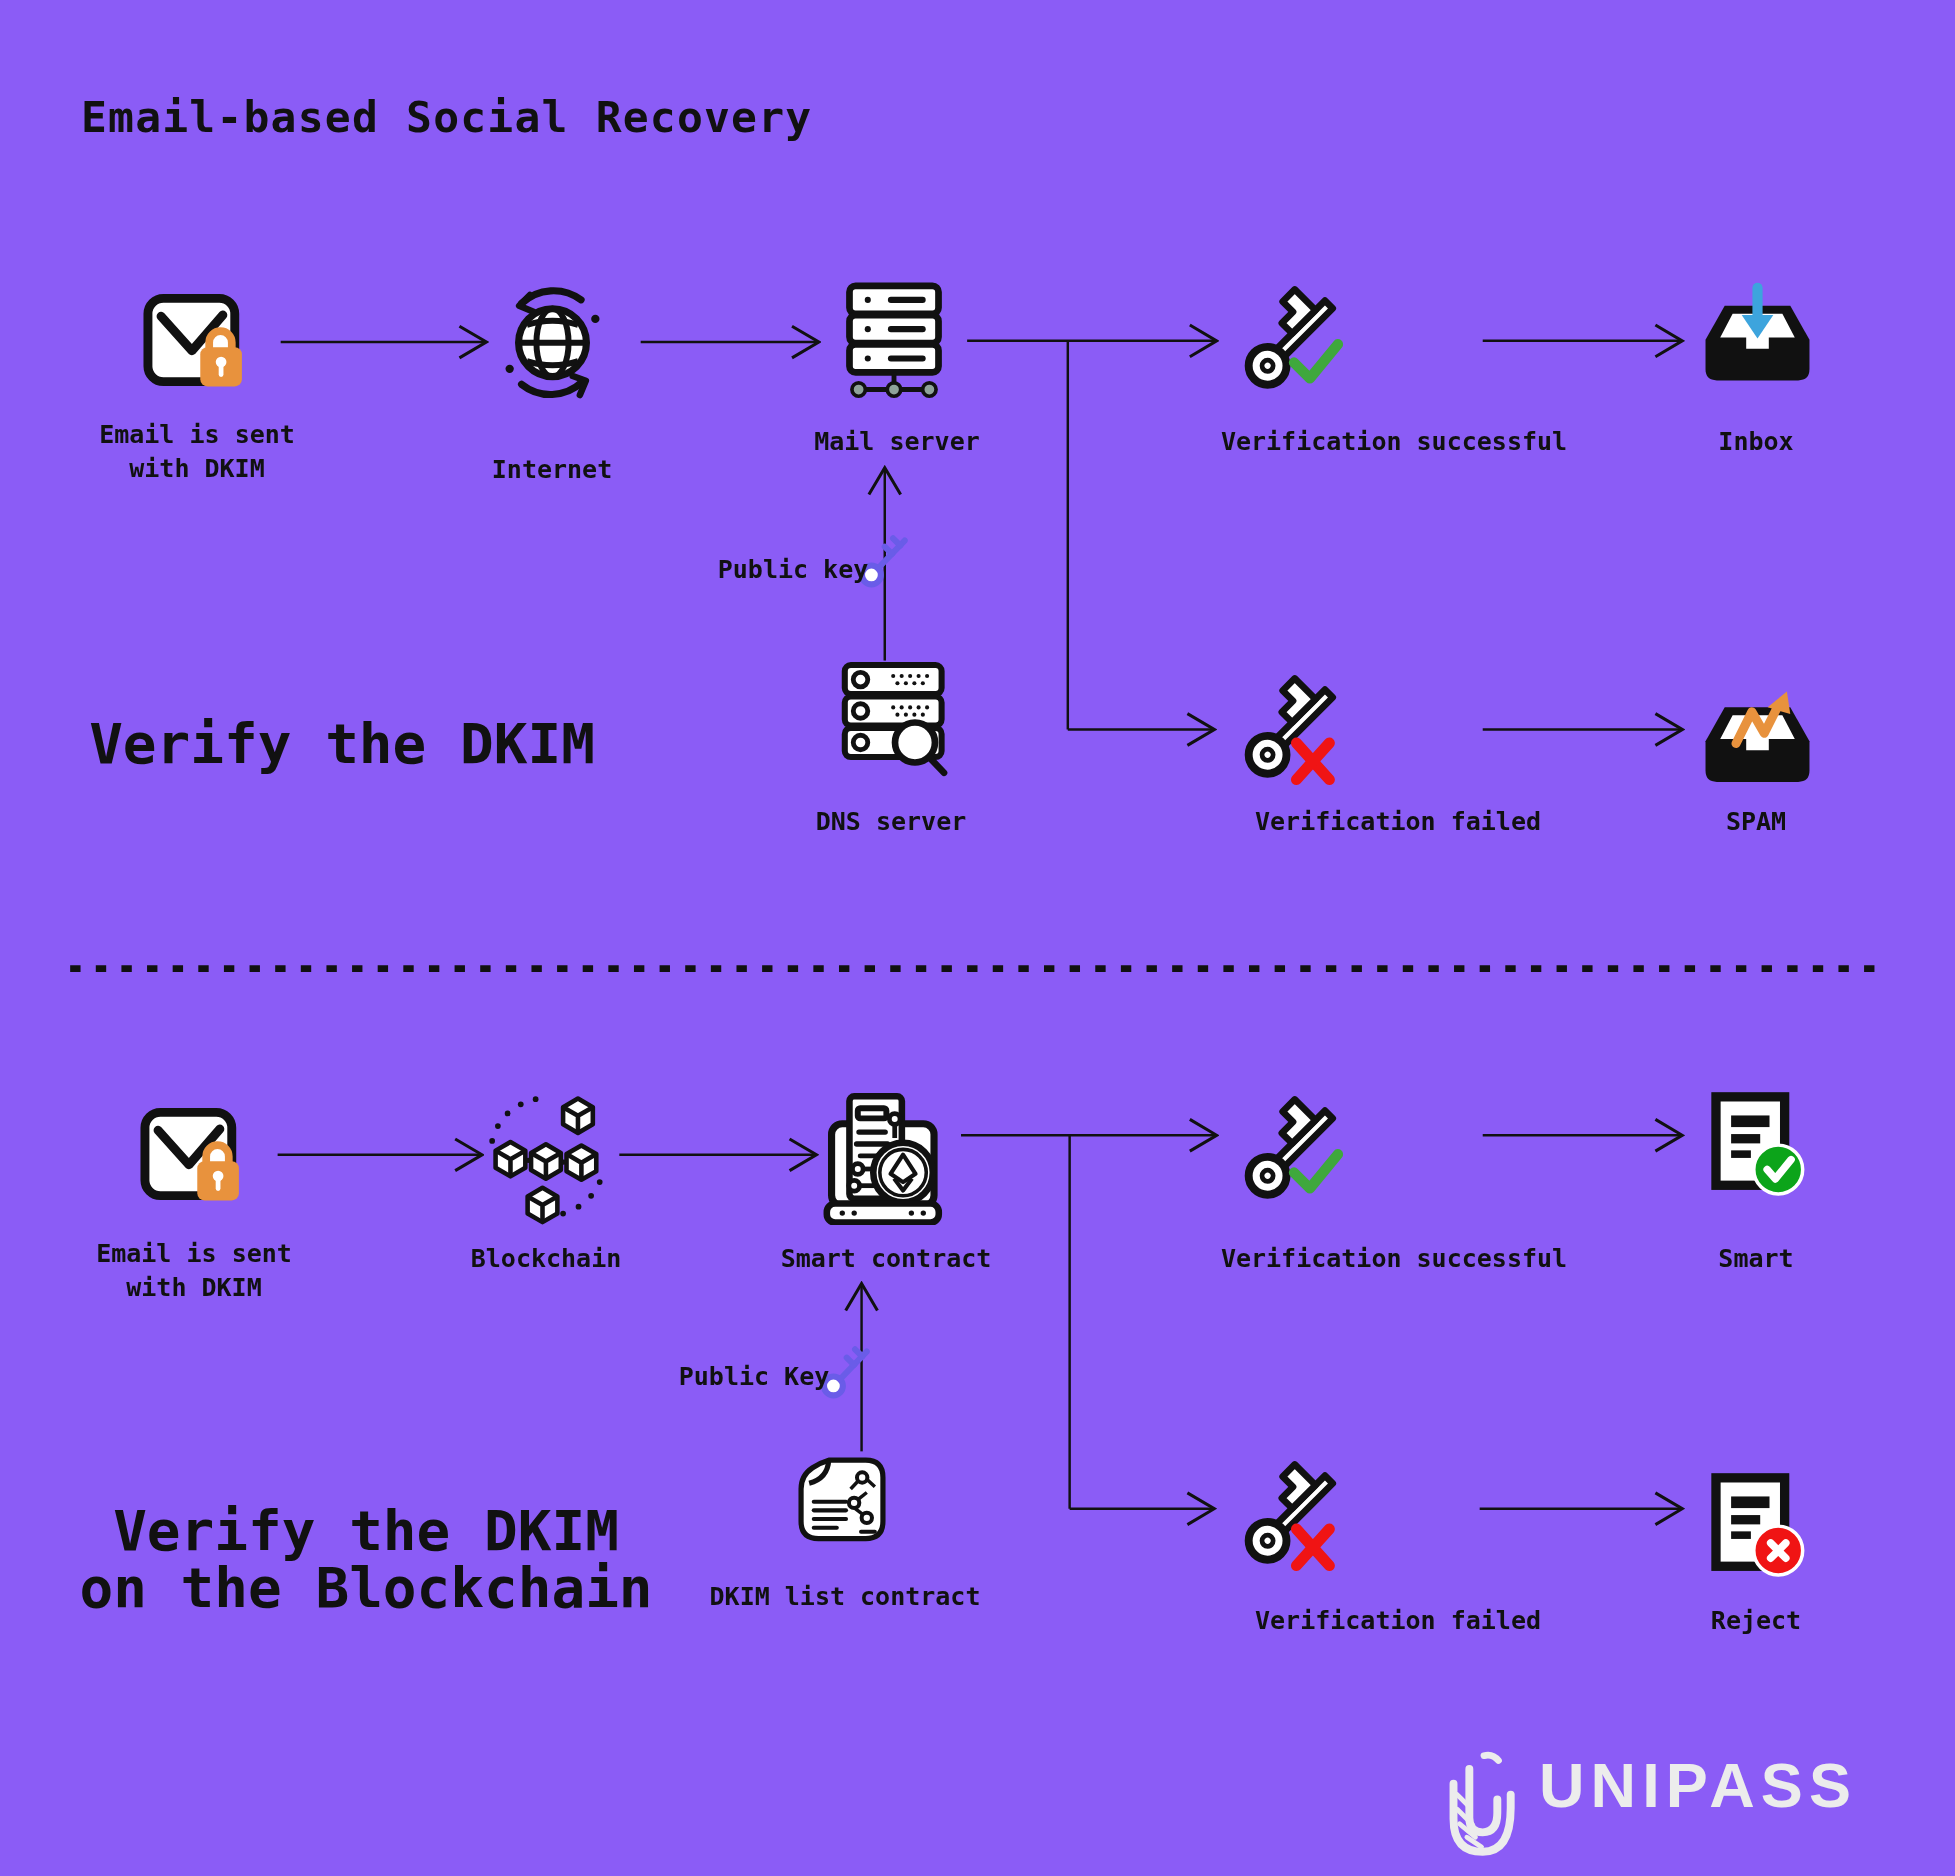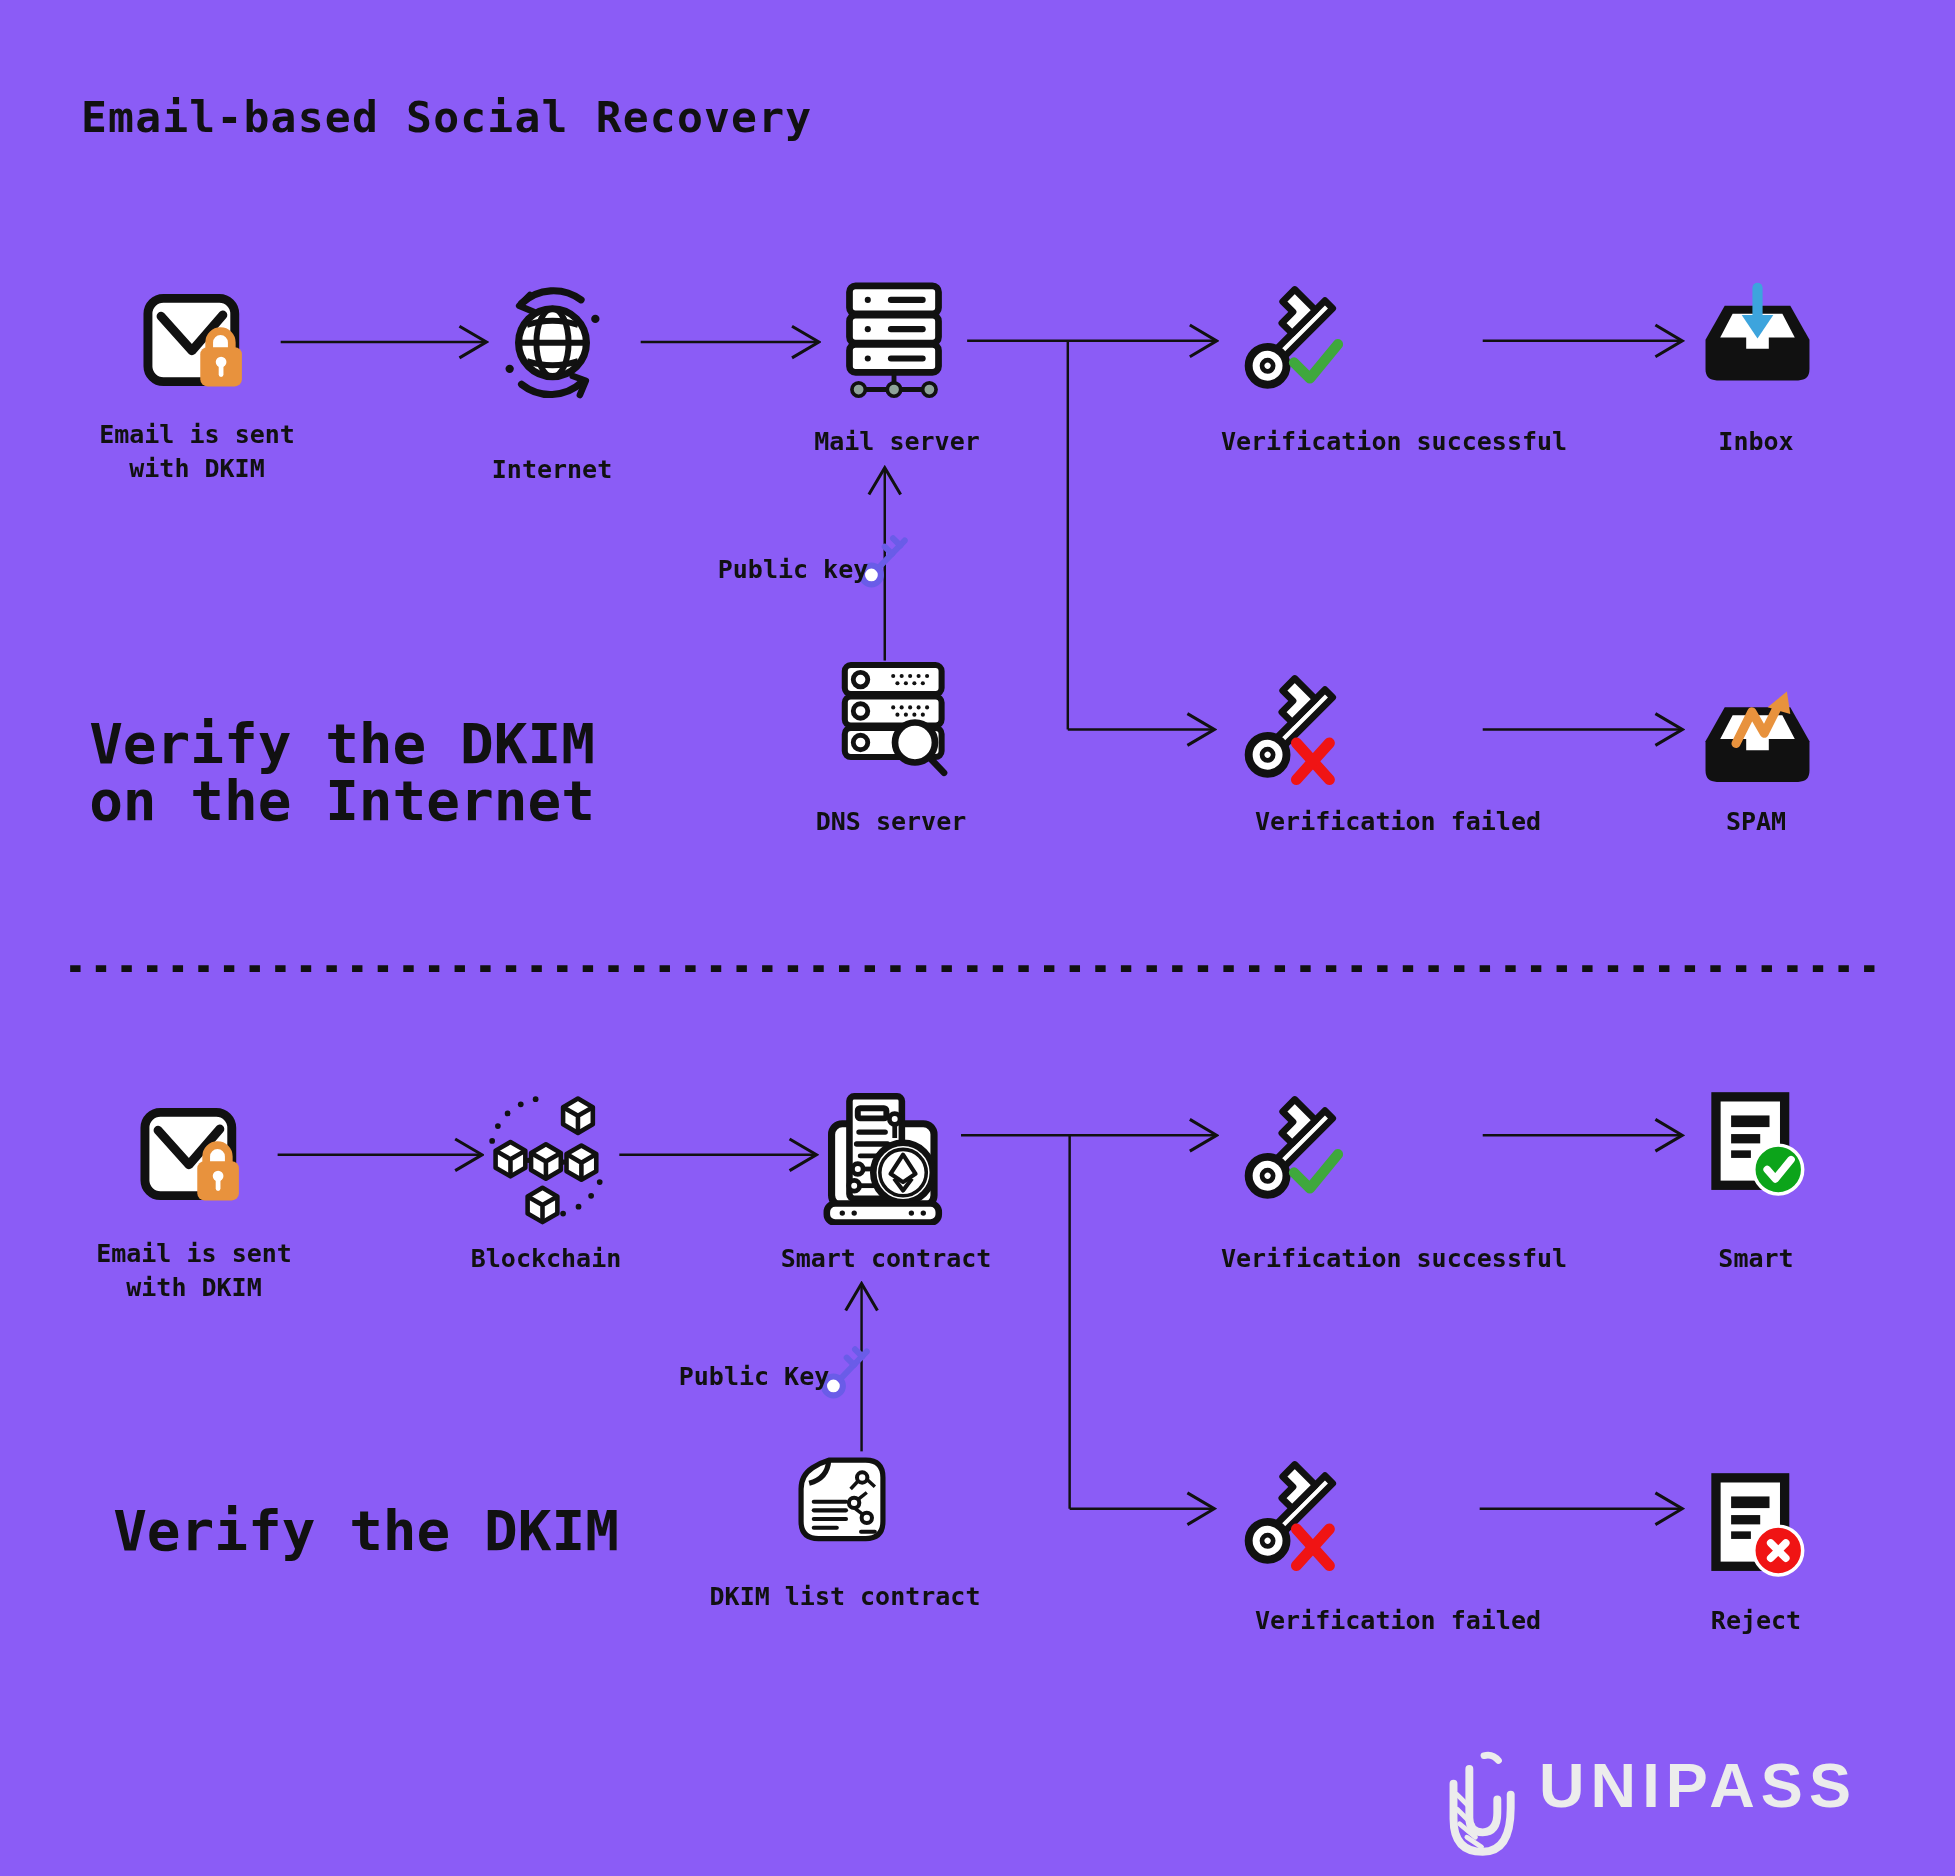--- a/index.html
+++ b/index.html
@@ -360,36 +360,36 @@
   <div class="node-label" style="left:897px;top:427px;">Mail server</div>
   <div class="node-label" style="left:1394px;top:427px;">Verification successful</div>
   <div class="node-label" style="left:1756px;top:427px;">Inbox</div>
   <div class="node-label" style="left:793px;top:555px;">Public key</div>
   <div class="node-label" style="left:891px;top:807px;">DNS server</div>
   <div class="node-label" style="left:1398px;top:807px;">Verification failed</div>
   <div class="node-label" style="left:1756px;top:807px;">SPAM</div>
 
   <div class="section-label" style="left:342px;top:715px;">
     <div>Verify the DKIM</div>
-    <div>on the Internet</div>
   </div>
 
   <div class="node-label" style="left:194px;top:1239px;">Email is sent</div>
   <div class="node-label" style="left:194px;top:1273px;">with DKIM</div>
   <div class="node-label" style="left:546px;top:1244px;">Blockchain</div>
   <div class="node-label" style="left:886px;top:1244px;">Smart contract</div>
   <div class="node-label" style="left:1394px;top:1244px;">Verification successful</div>
   <div class="node-label" style="left:1756px;top:1244px;">Smart</div>
   <div class="node-label" style="left:754px;top:1362px;">Public Key</div>
   <div class="node-label" style="left:845px;top:1582px;">DKIM list contract</div>
   <div class="node-label" style="left:1398px;top:1606px;">Verification failed</div>
   <div class="node-label" style="left:1756px;top:1606px;">Reject</div>
 
   <div class="section-label" style="left:366px;top:1502px;">
     <div>Verify the DKIM</div>
+    <div>on the Blockchain</div>
   </div>
 
   <div class="watermark" style="left:1445px;top:1747px;">
     <span class="icon" style="position:static;width:73px;height:122px;display:block;">
       <svg viewBox="0 0 120 200">
         <g fill="none" stroke="#ececec" stroke-linecap="round">
           <path d="M14 60 V118 Q14 172 62 172 Q108 172 108 100 V78" stroke-width="13"></path>
           <path d="M40 36 V116 Q40 140 62 140 Q86 140 86 108 V86" stroke-width="13"></path>
           <path d="M64 14 Q78 10 88 22" stroke-width="11"></path>
           <line x1="20" y1="78" x2="40" y2="98" stroke-width="8"></line>

